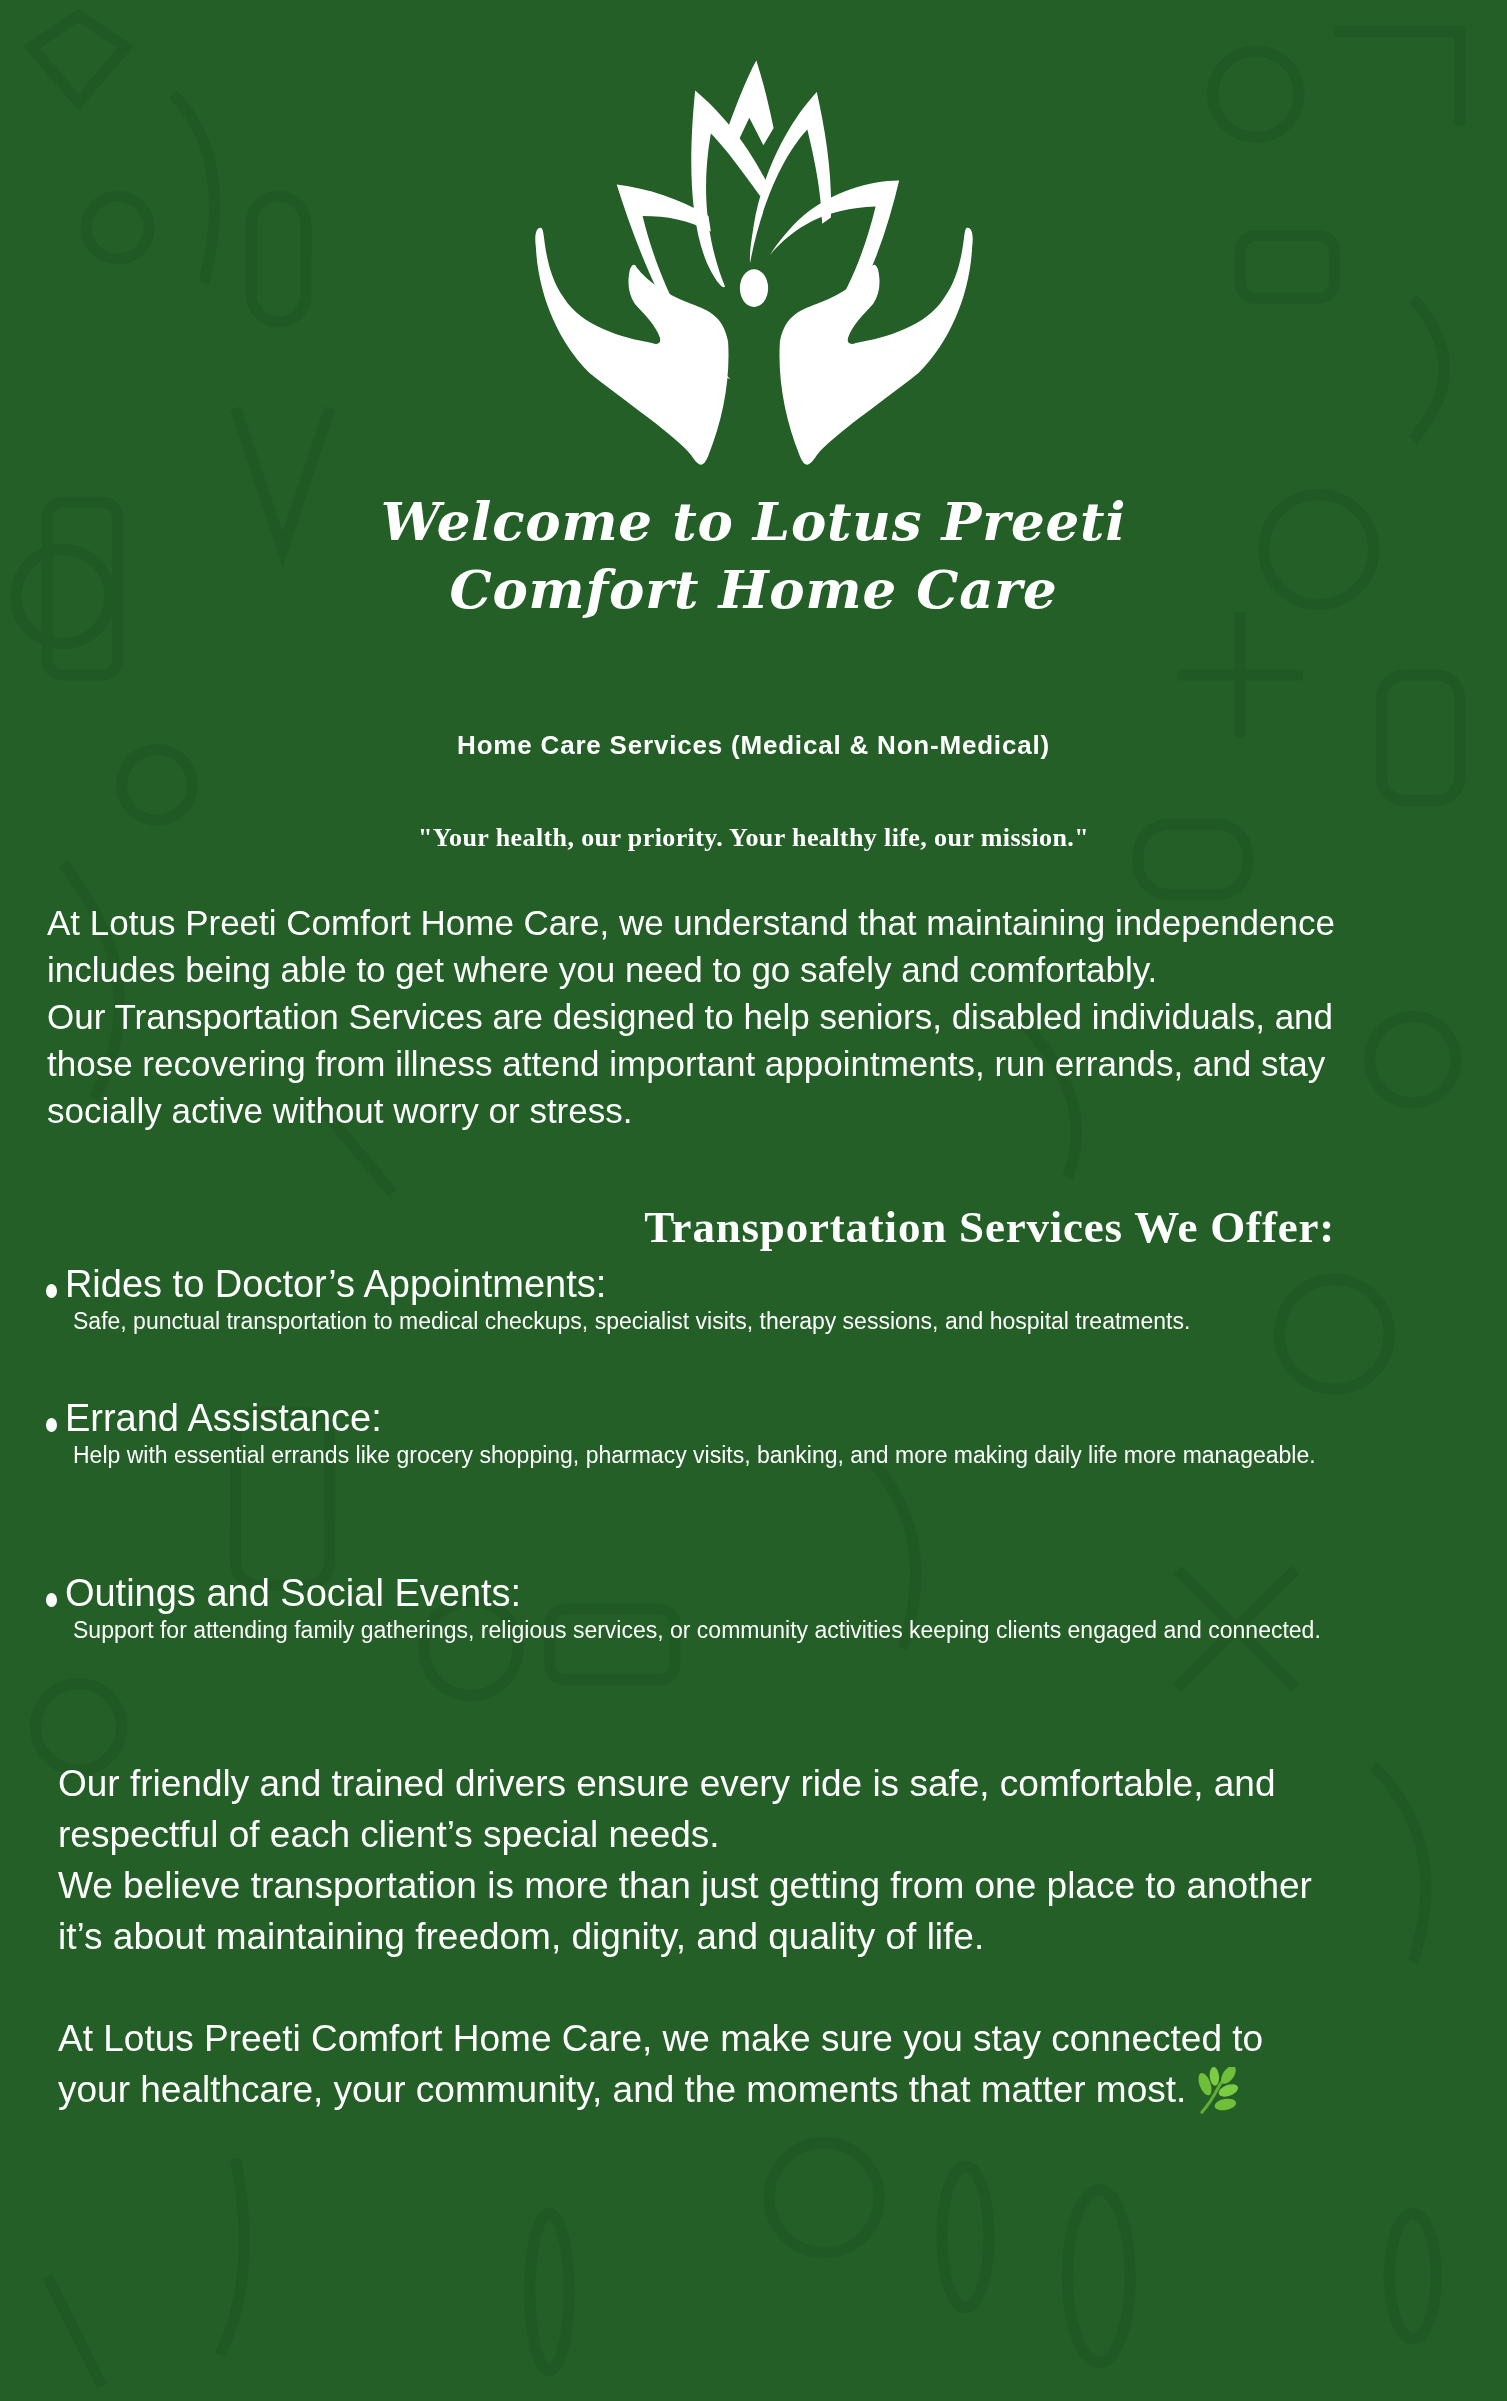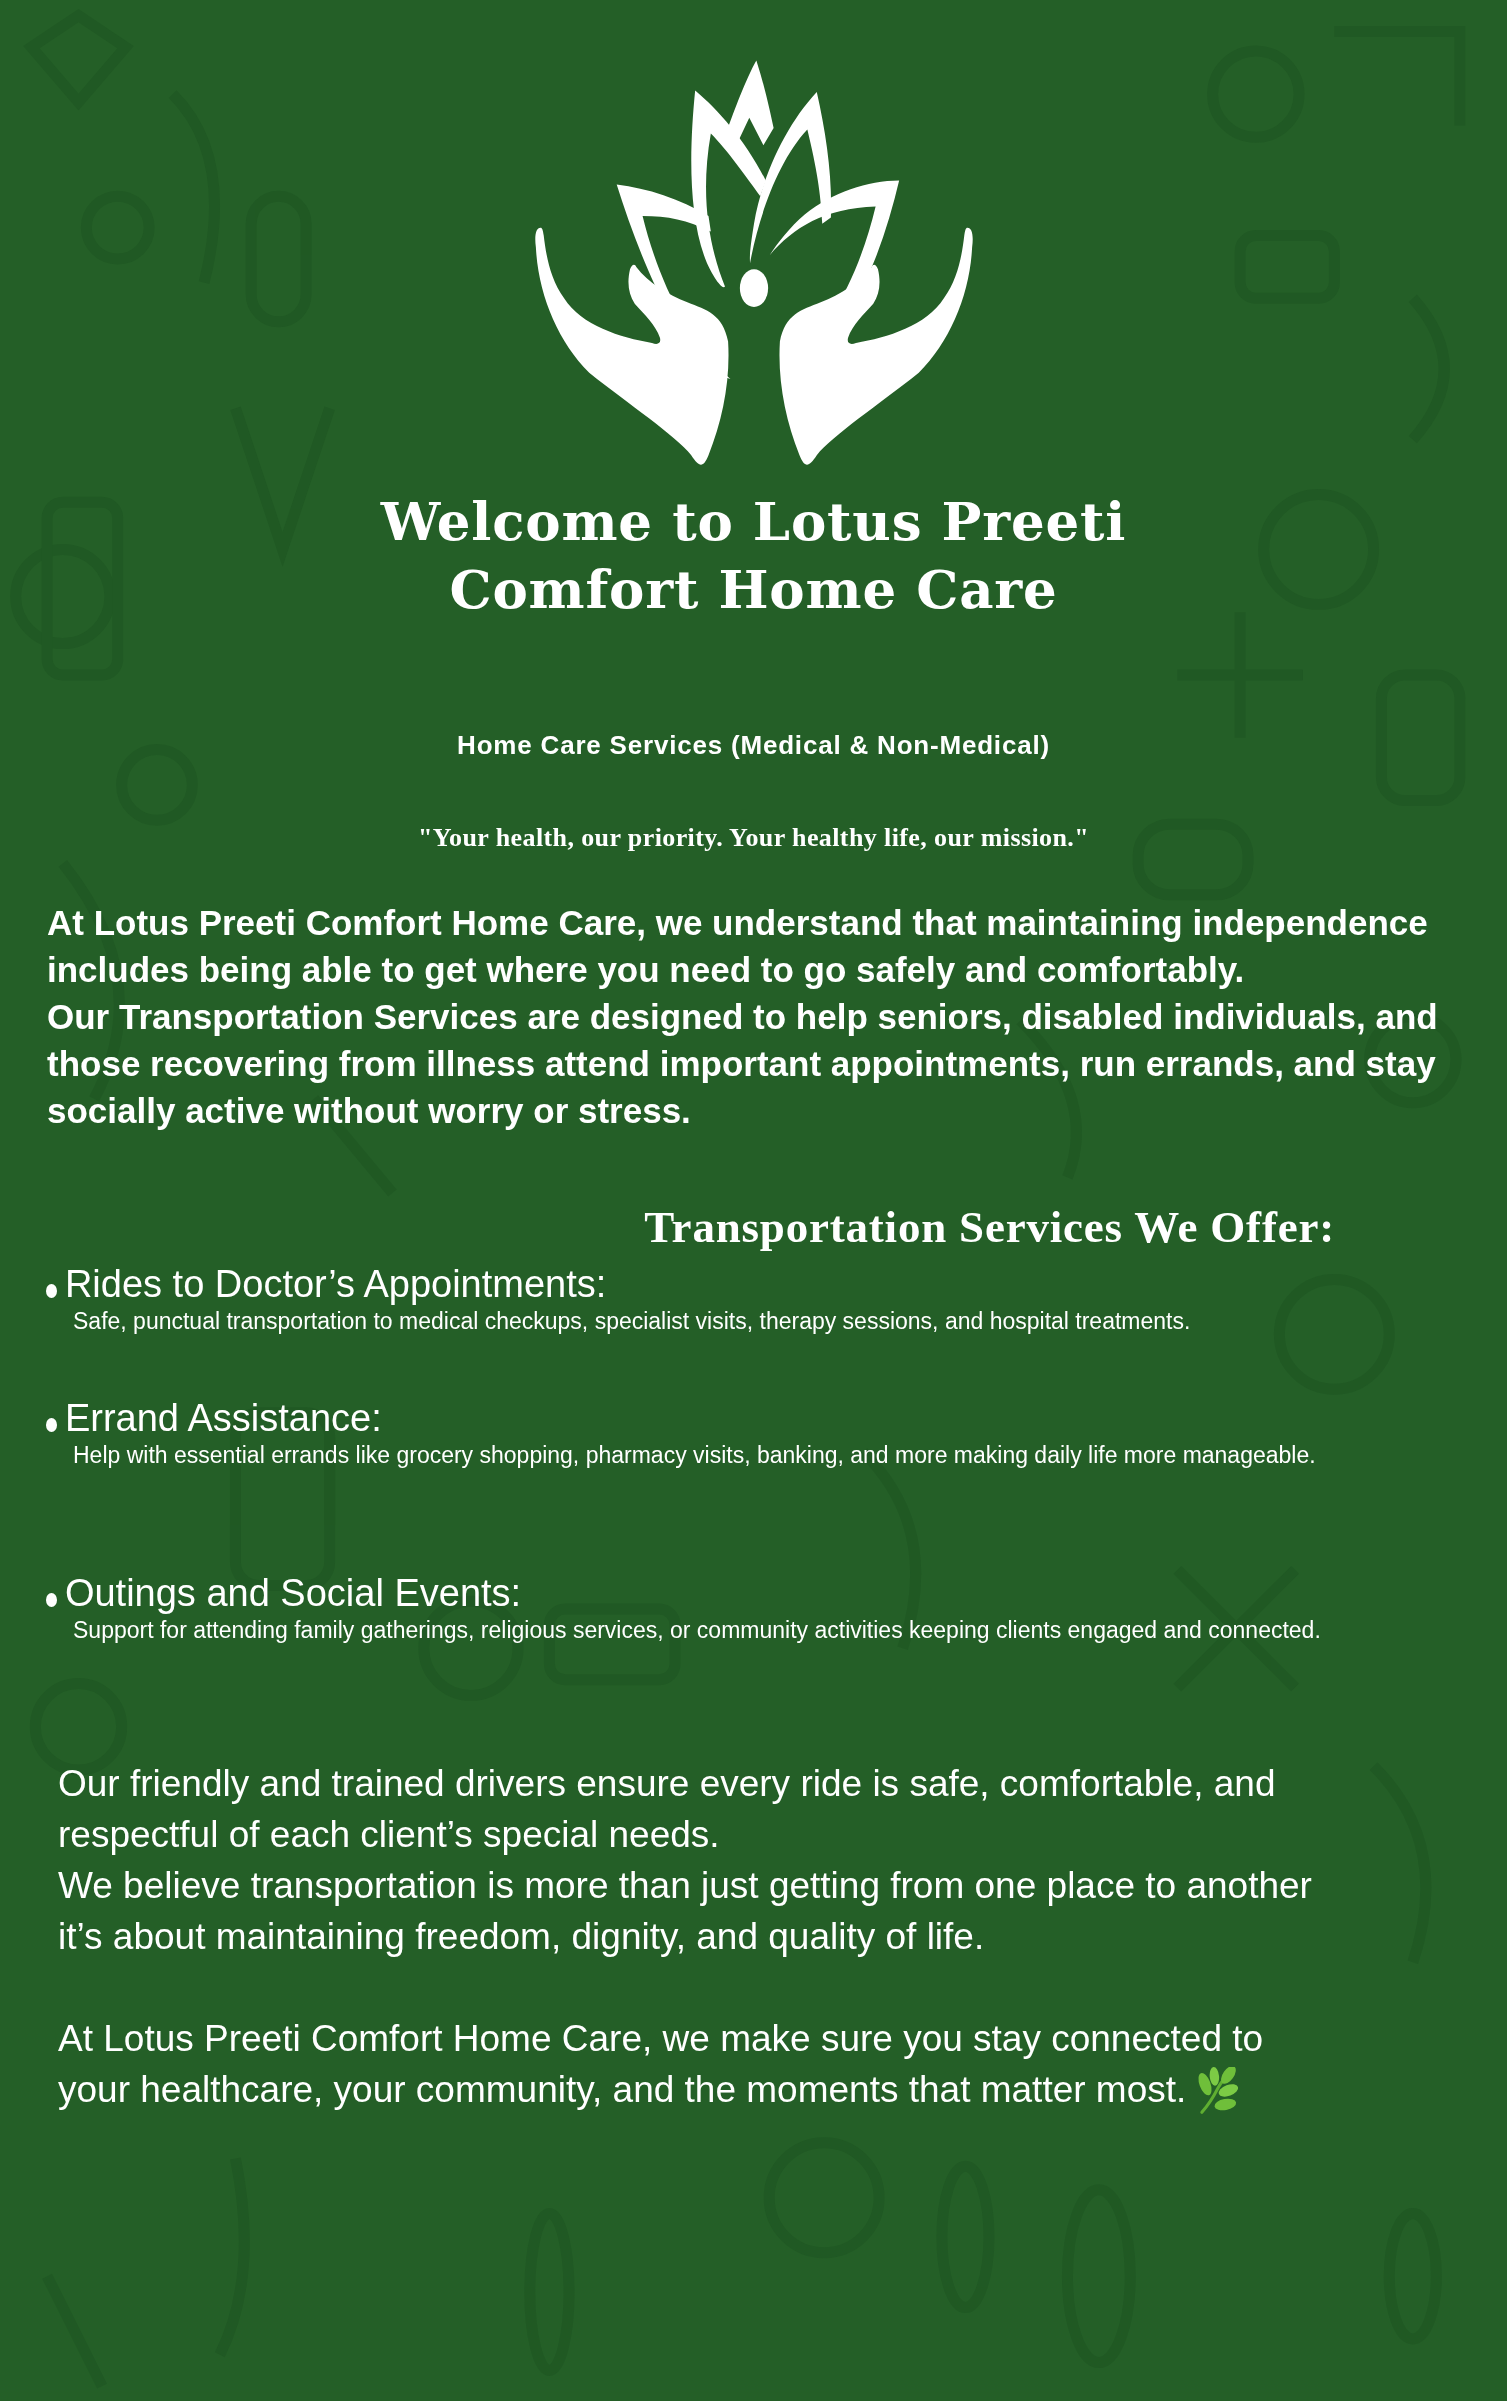--- a/index.html
+++ b/index.html
@@ -18,20 +18,21 @@
   .logo { position: absolute; left: 487px; top: 59px; width: 534px; height: 408px; }
 
   .title {
     position: absolute; left: 0; width: 1507px; top: 487px;
     text-align: center;
     font-family: "DejaVu Serif", serif;
     font-weight: bold;
     font-size: 53px;
     line-height: 68px;
     letter-spacing: 0.8px;
+    font-style: italic;
   }
   .subtitle {
     position: absolute; left: 0; width: 1507px; top: 730px;
     text-align: center;
     font-family: Liberation Sans, sans-serif;
     font-weight: bold;
     font-size: 26px;
     letter-spacing: 0.8px;
   }
   .tagline {
@@ -39,21 +40,21 @@
     text-align: center;
     font-family: "Liberation Serif", serif;
     font-weight: bold;
     font-size: 26px;
     letter-spacing: 0.4px;
   }
   .intro {
     position: absolute; left: 47px; width: 1429px; top: 899px;
     font-size: 35px;
     line-height: 47px;
-    font-weight: bold;
+    font-weight: normal;
   }
   .intro p { margin: 0; }
 
   .services-heading {
     position: absolute; left: 0; width: 1335px; top: 1201px;
     text-align: right;
     font-family: "Liberation Serif", serif;
     font-weight: bold;
     font-size: 45px;
     letter-spacing: 0.8px;

